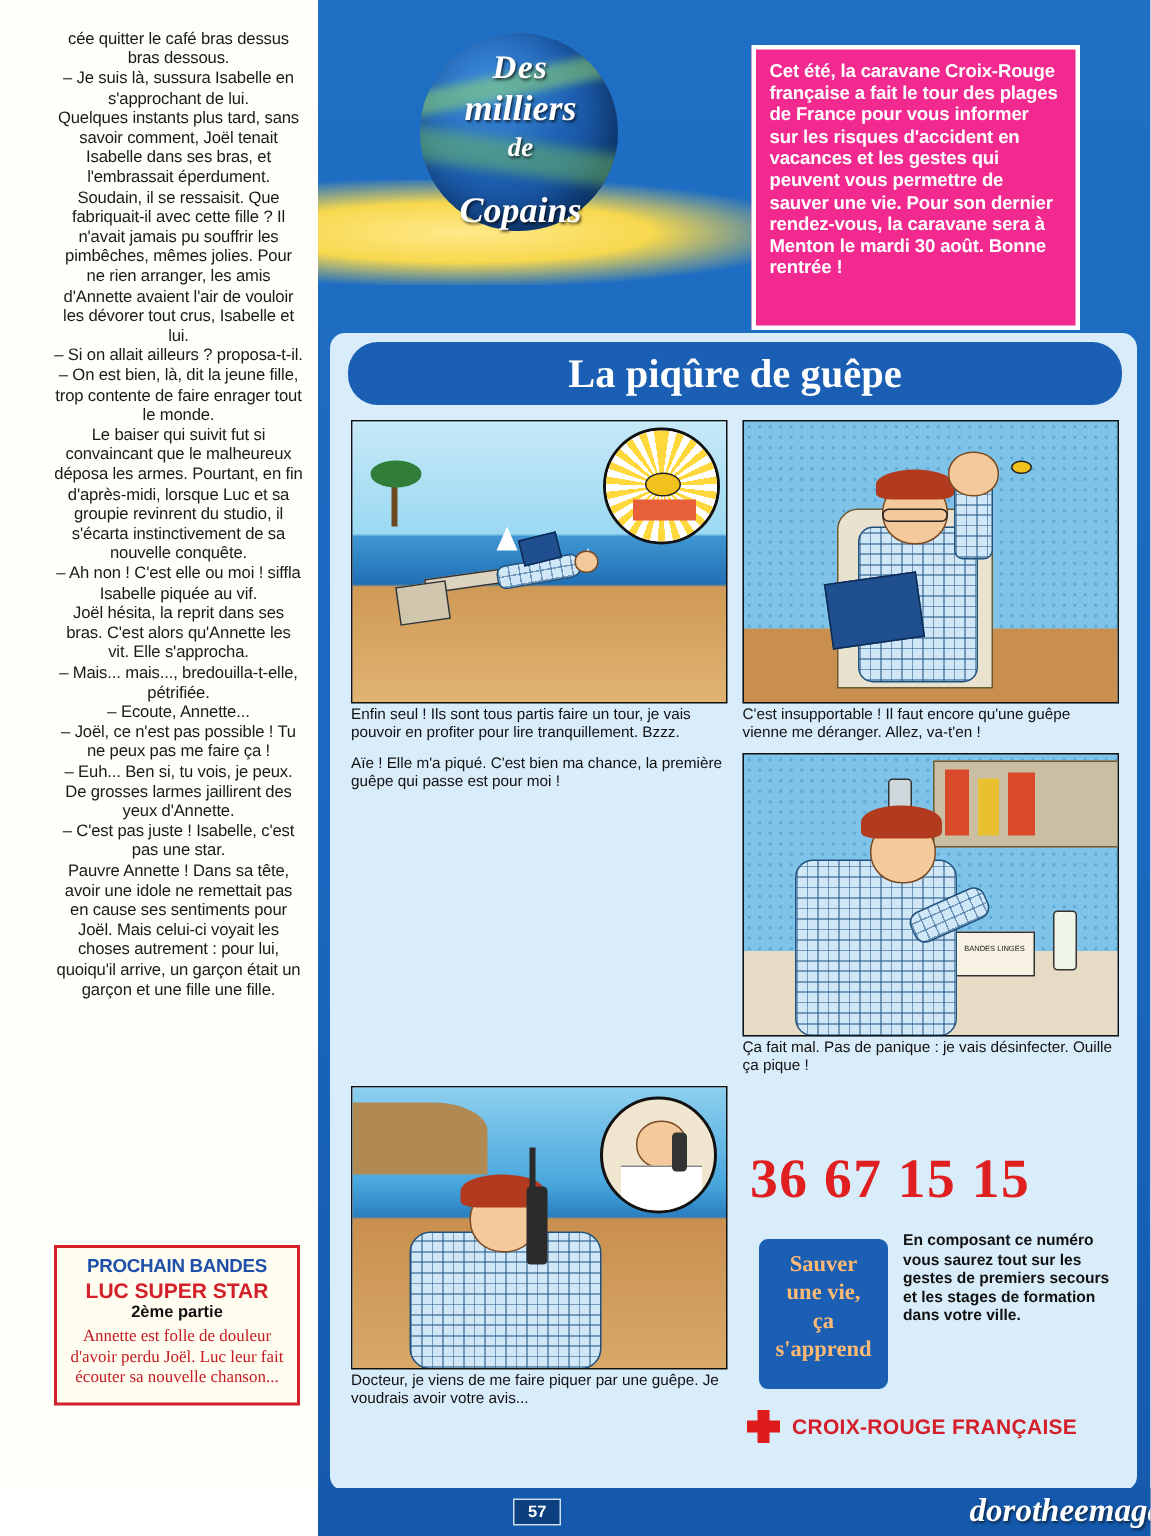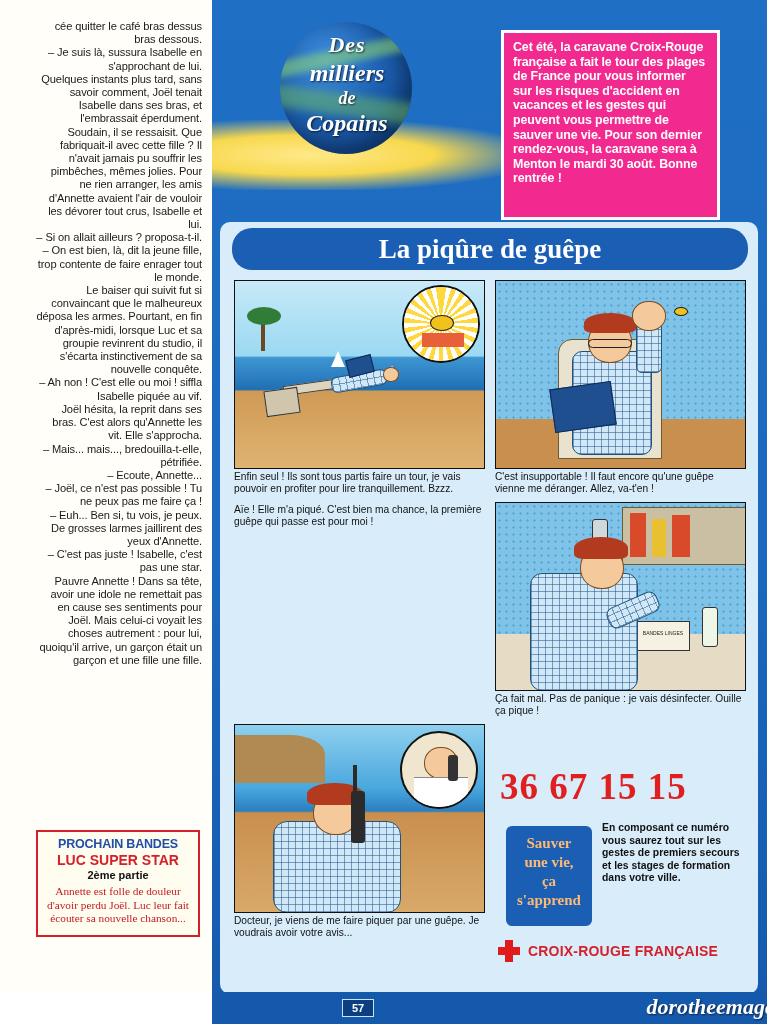--- a/index.html
+++ b/index.html
@@ -17,21 +17,21 @@
   .left-col {
     position:absolute; left:0; top:0; width:216px; height:1024px;
     background:#fffef9;
     padding:20px 14px 0 36px;
   }
   .story-text {
     font-family:"Liberation Sans", sans-serif;
     font-size:11.1px;
     line-height:13.2px;
     color:#1a1a1a;
-    text-align:right;
+    text-align:center;
     white-space:pre-line;
     letter-spacing:-0.1px;
   }
   .next-episode {
     position:absolute; left:36px; top:830px; width:164px;
     border:2px solid #d4202a;
     background:#fffdf0;
     padding:5px 6px 9px 6px;
     text-align:center;
   }
@@ -82,21 +82,21 @@
     position:absolute; left:0; top:8px; width:150px; height:132px;
     color:#fff; text-align:center;
     font-family:"Liberation Serif", serif;
     font-style:italic; font-weight:bold;
     text-shadow:1px 1px 2px rgba(0,0,0,.7);
   }
   .logo-text span { display:block; }
   .lt1{ font-size:22px; margin-top:10px; letter-spacing:1px; }
   .lt2{ font-size:24px; margin-top:2px; }
   .lt3{ font-size:18px; margin-top:1px; }
-  .lt4{ font-size:24px; margin-top:1px; }
+  .lt4{ font-size:24px; margin-top:19px; }
 
   .sand {
     position:absolute; left:0; top:120px; width:320px; height:70px;
     background: radial-gradient(ellipse at 30% 50%, #ffe98a 0%, #f7d84e 40%, rgba(247,216,78,0) 75%);
   }
 
   
   .announce {
     position:absolute; left:289px; top:30px; width:219px; height:190px;
     background:#f22a8f;

